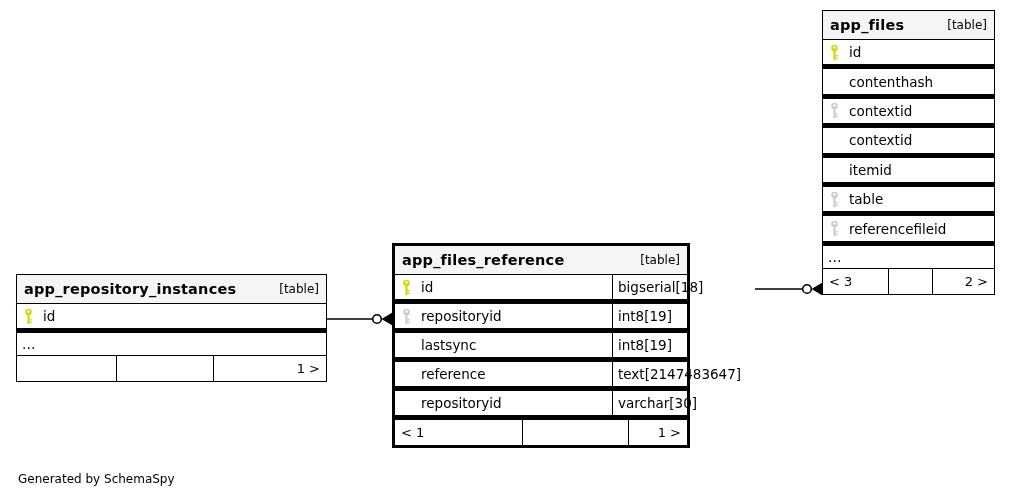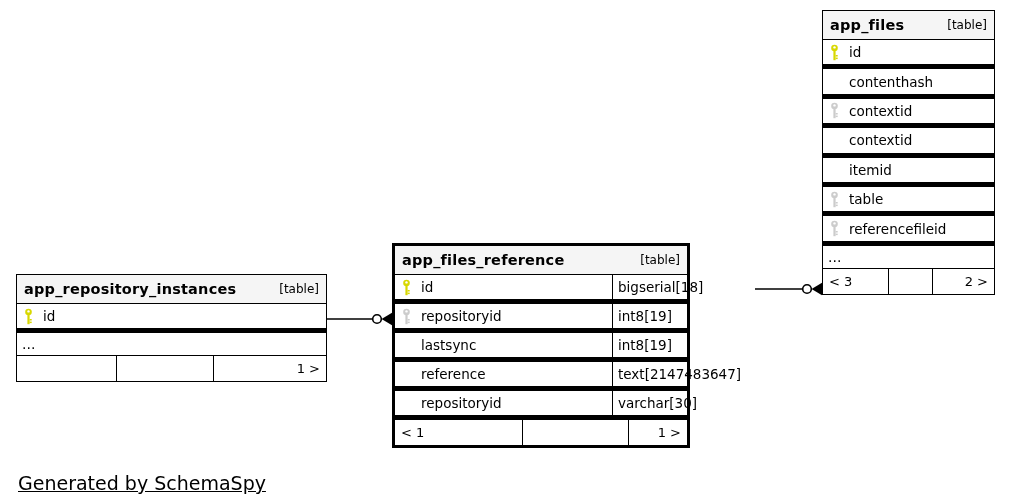--- a/index.html
+++ b/index.html
@@ -34,21 +34,21 @@
     border-bottom:1px solid #000; font-size:14px; box-sizing:border-box;
   }
   .tbl-footer { display:flex; font-size:13px; box-sizing:border-box; }
   .f-cell { box-sizing:border-box; display:flex; align-items:center; height:100%; }
   .f-cell + .f-cell { border-left:1px solid #000; }
   .f-left  { justify-content:flex-start; padding-left:6px; }
   .f-right { justify-content:flex-end; padding-right:6px; }
   .key-pk { color:#d8d800; }
   .key-fk { color:#cccccc; }
   .connector { position:absolute; }
-  .note { position:absolute; left:18px; top:472px; font-size:19px;text-decoration:underline; }
+  .note { position:absolute; left:18px; top:472px; font-size:12px; }
 
   
   #tbl-repo   { left:16px;  top:274px; width:311px; }
   #tbl-repo .col-row { height:29px; }
   #tbl-repo .ellipsis-row { height:23px; }
   #tbl-repo .tbl-footer { height:25px; }
   #tbl-repo .f-c1 { width:99px; } #tbl-repo .f-c2 { width:97px; } #tbl-repo .f-c3 { flex:1; }
 
   #tbl-ref    { left:392px; top:243px; width:298px; }
   #tbl-ref .col-row { height:29px; }

